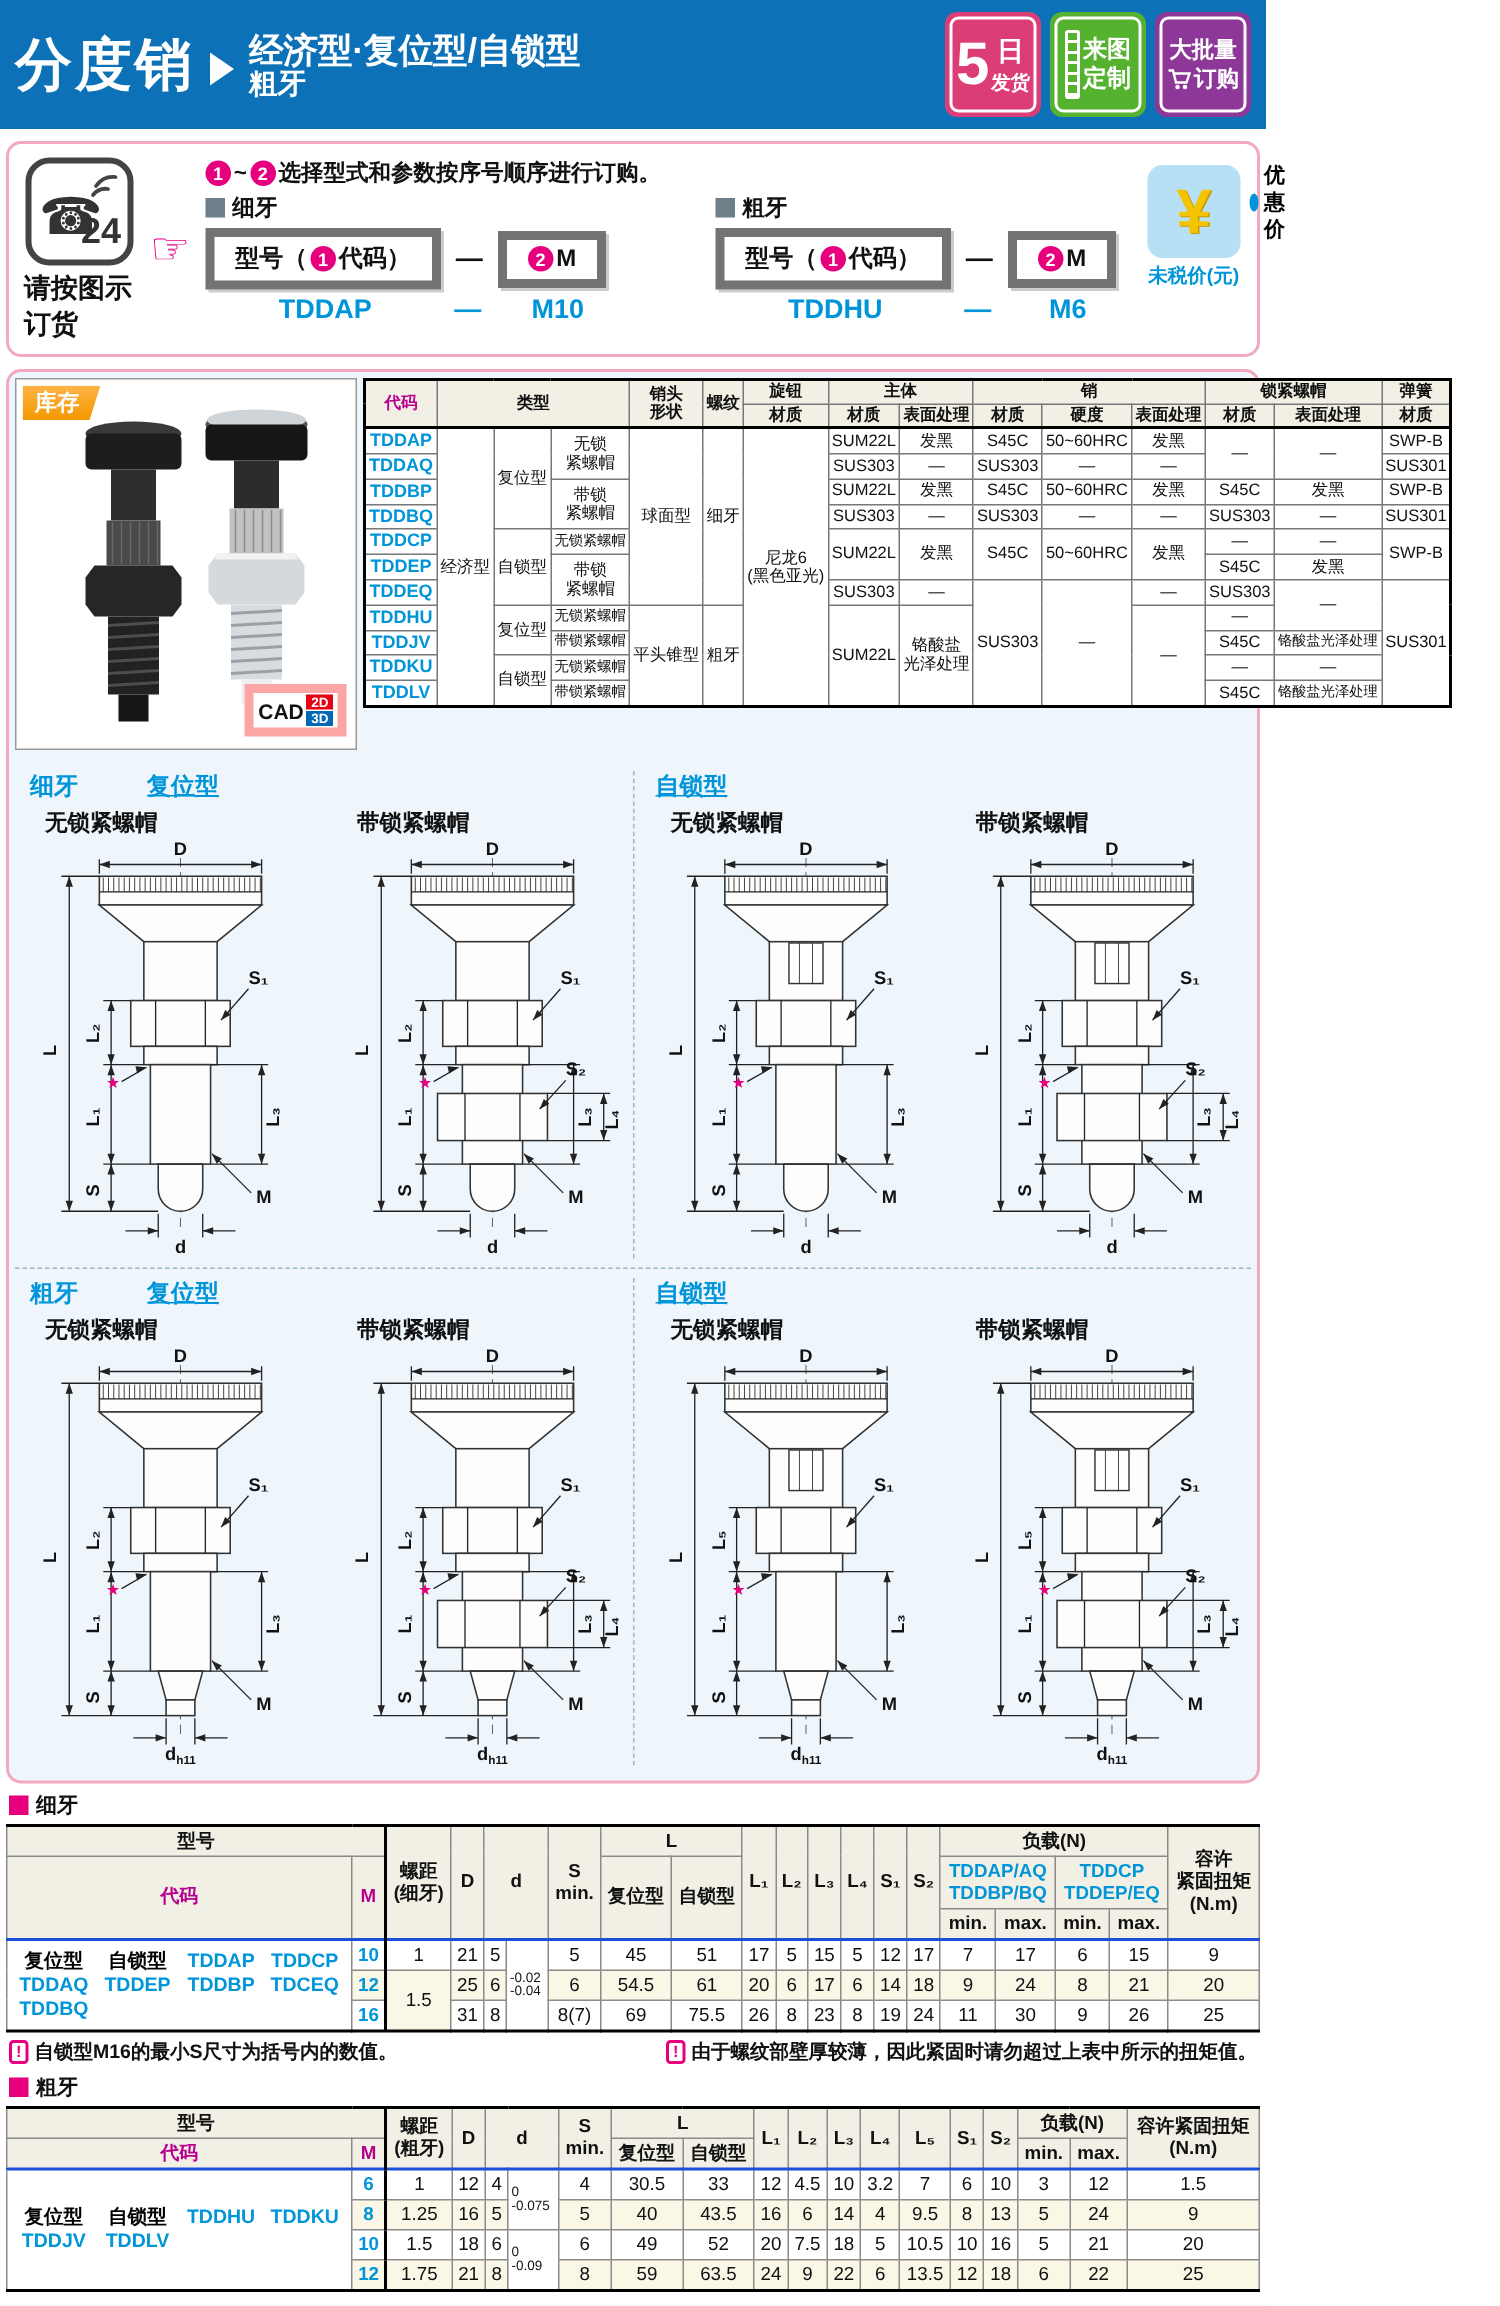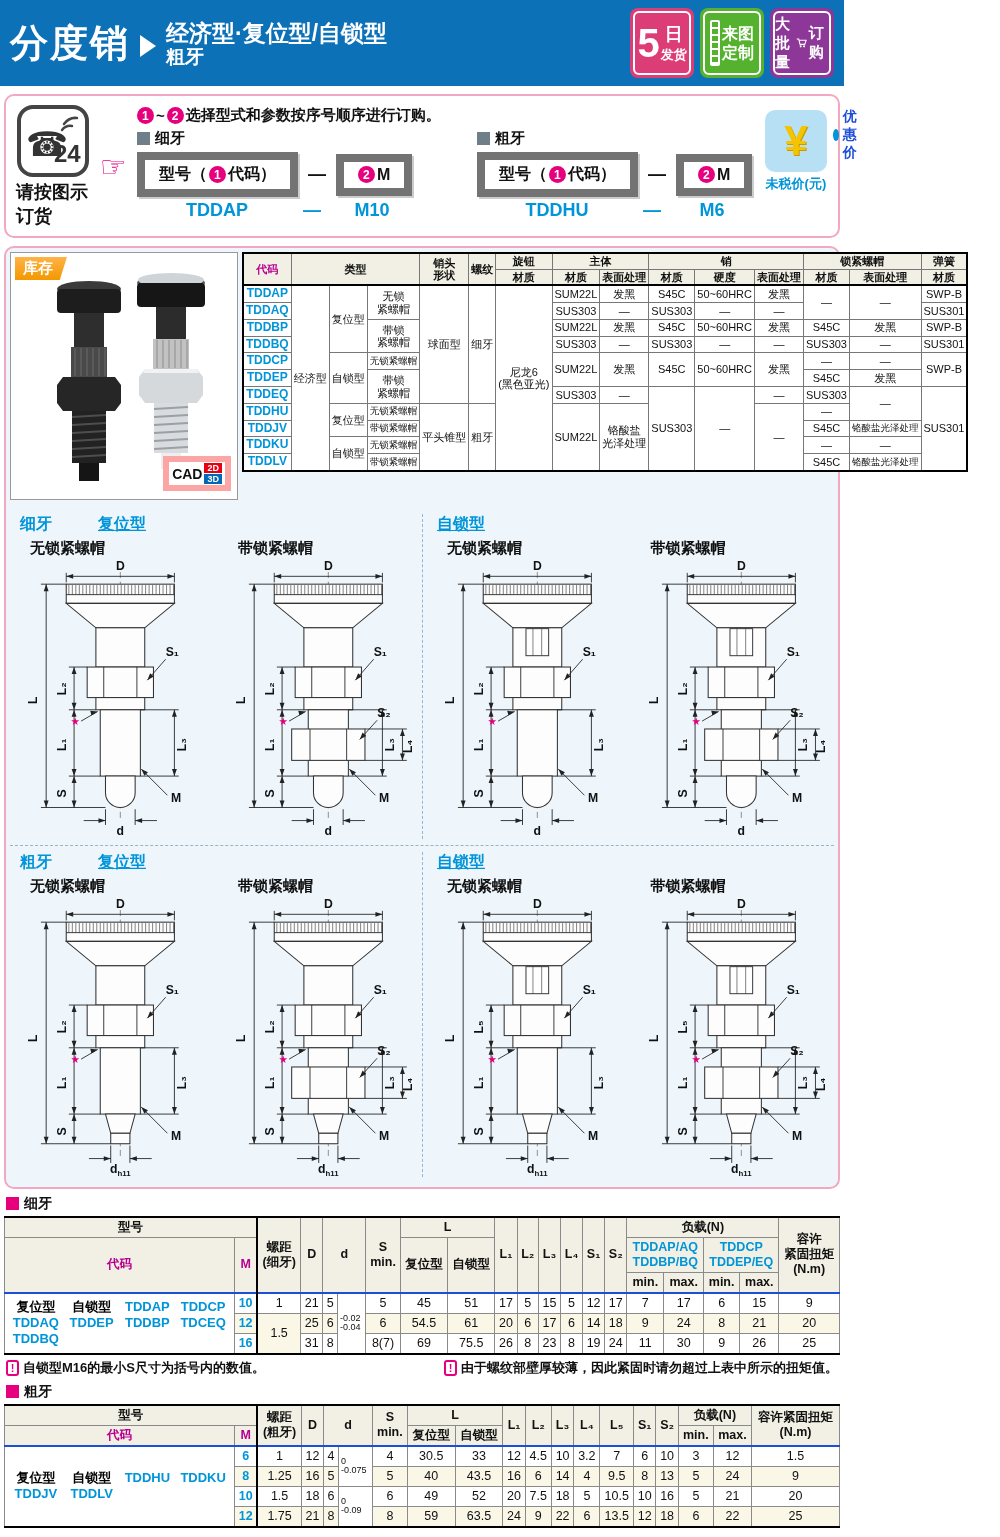--- a/index.html
+++ b/index.html
@@ -9,21 +9,21 @@
   
   .top-header { background:#0d71b8; height:86px; display:flex; align-items:center; padding:0 10px; }
   .title-block { display:flex; align-items:center; gap:10px; flex:1; }
   .page-title { color:#fff; font-size:38px; font-weight:bold; letter-spacing:2px; }
   .title-arrow { width:0; height:0; border-left:16px solid #fff; border-top:11px solid transparent; border-bottom:11px solid transparent; margin-top:6px;}
   .subtitle { color:#fff; font-weight:bold; line-height:1.15; margin-top:2px;}
   .subtitle .s1 { font-size:23px; }
   .subtitle .s2 { font-size:19px; }
   .badges { display:flex; gap:6px; }
   .badge { width:64px; height:70px; border-radius:8px; padding:3px; color:#fff; font-weight:bold; }
-  .badge-inner { border:2px solid #fff; border-radius:6px; width:100%; height:100%; display:flex; align-items:center; justify-content:center; flex-direction:row; }
+  .badge-inner { border:2px solid #fff; border-radius:6px; width:100%; height:100%; display:flex; align-items:center; justify-content:center; flex-direction:column; }
   .badge-5day { background:#dd3d76; }
   .badge-5day .badge-inner{ flex-direction:row; gap:1px;}
   .b5 { font-size:40px; line-height:1; }
   .b5col { display:flex; flex-direction:column; align-items:center;}
   .b5col .day { font-size:18px; }
   .b5col .ship { font-size:13px; }
   .badge-custom { background:#55b22e; }
   .badge-custom .badge-inner { flex-direction:row; gap:2px; }
   .ruler-icon { width:10px; height:46px; border:2px solid #fff; border-radius:2px; background:repeating-linear-gradient(to bottom,#55b22e 0 5px,#fff 5px 7px); }
   .badge-custom .txt { font-size:16px; line-height:1.2; }
@@ -37,32 +37,32 @@
   .phone-caption { font-size:18px; font-weight:bold; margin-top:2px; }
   .hand-icon { color:#e6007e; font-size:30px; align-self:center; margin:0 2px; }
   .order-main { flex:1; padding-top:2px; }
   .order-instruction { font-size:15px; font-weight:bold; display:flex; align-items:center; gap:2px; margin-bottom:4px;}
   .numcircle { background:#e6007e; color:#fff; border-radius:50%; width:17px; height:17px; display:inline-flex; align-items:center; justify-content:center; font-size:12px; font-weight:bold; flex:none;}
   .examples { display:flex; gap:60px; }
   .example { }
   .ex-head { display:flex; align-items:center; gap:5px; font-size:15px; font-weight:bold; margin-bottom:4px;}
   .sq-gray { width:13px; height:13px; background:#6e7f8a; display:inline-block; }
   .ex-boxes { display:flex; align-items:center; gap:10px; }
-  .model-box { border:8px solid #737373; box-shadow:2px 2px 0 #ccc; background:#fff; padding:4px 14px; font-size:16px; font-weight:bold; display:flex; align-items:center; gap:2px;}
+  .model-box { border:6px solid #737373; box-shadow:2px 2px 0 #ccc; background:#fff; padding:4px 14px; font-size:16px; font-weight:bold; display:flex; align-items:center; gap:2px;}
   .ex-dash { font-size:18px; font-weight:bold; }
   .ex-codes { display:flex; align-items:center; margin-top:3px; font-size:18px; font-weight:bold; color:#0095d9; }
   .ex-codes .c1 { width:160px; text-align:center;}
   .ex-codes .cd { width:30px; text-align:center;}
   .ex-codes .c2 { width:90px; text-align:center;}
   .price-area { width:220px; display:flex; gap:6px; }
   .yen-tile { width:62px; height:62px; background:#b8e0f5; border-radius:10px; display:flex; align-items:center; justify-content:center; font-size:42px; font-weight:bold; color:#f5c400; text-shadow:1px 1px 0 #c79b00; margin-top:6px;}
   .yen-col { display:flex; flex-direction:column; align-items:center; }
   .yen-caption { color:#0095d9; font-weight:bold; font-size:13px; margin-top:3px; }
   .price-col { flex:1; padding-top:4px;}
-  .price-title { color:#1d4ed8; font-weight:bold; font-size:14px; display:flex; align-items:center; gap:4px; margin-bottom:3px;}
+  .price-title { color:#000000; font-weight:bold; font-size:14px; display:flex; align-items:center; gap:4px; margin-bottom:3px;}
   .dot-blue { width:12px; height:12px; background:#0095d9; border-radius:50%; display:inline-block;}
   table.price-table { border-collapse:collapse; font-size:12px; font-weight:bold; }
   table.price-table td { border:1px solid #444; padding:2px 6px; text-align:center; white-space:nowrap; }
 
   
   .main-box { border:2px solid #f2a8c0; border-radius:10px; margin:4px; background:#eef6fc; padding:4px; }
   .spec-row { display:flex; gap:4px; align-items:flex-start; }
   .photo-box { width:228px; background:#fff; border:1px solid #999; position:relative; height:248px; flex:none;}
   .stock-badge { position:absolute; top:4px; left:4px; background:linear-gradient(#ffb347,#f39800); color:#fff; font-weight:bold; font-size:15px; padding:2px 14px 2px 8px; clip-path:polygon(0 0,100% 0,86% 100%,0 100%); }
   .cad-badge { position:absolute; right:6px; bottom:8px; display:flex; align-items:center; border:6px solid #fca5a5; background:#fff; padding:1px 3px; gap:2px;}

